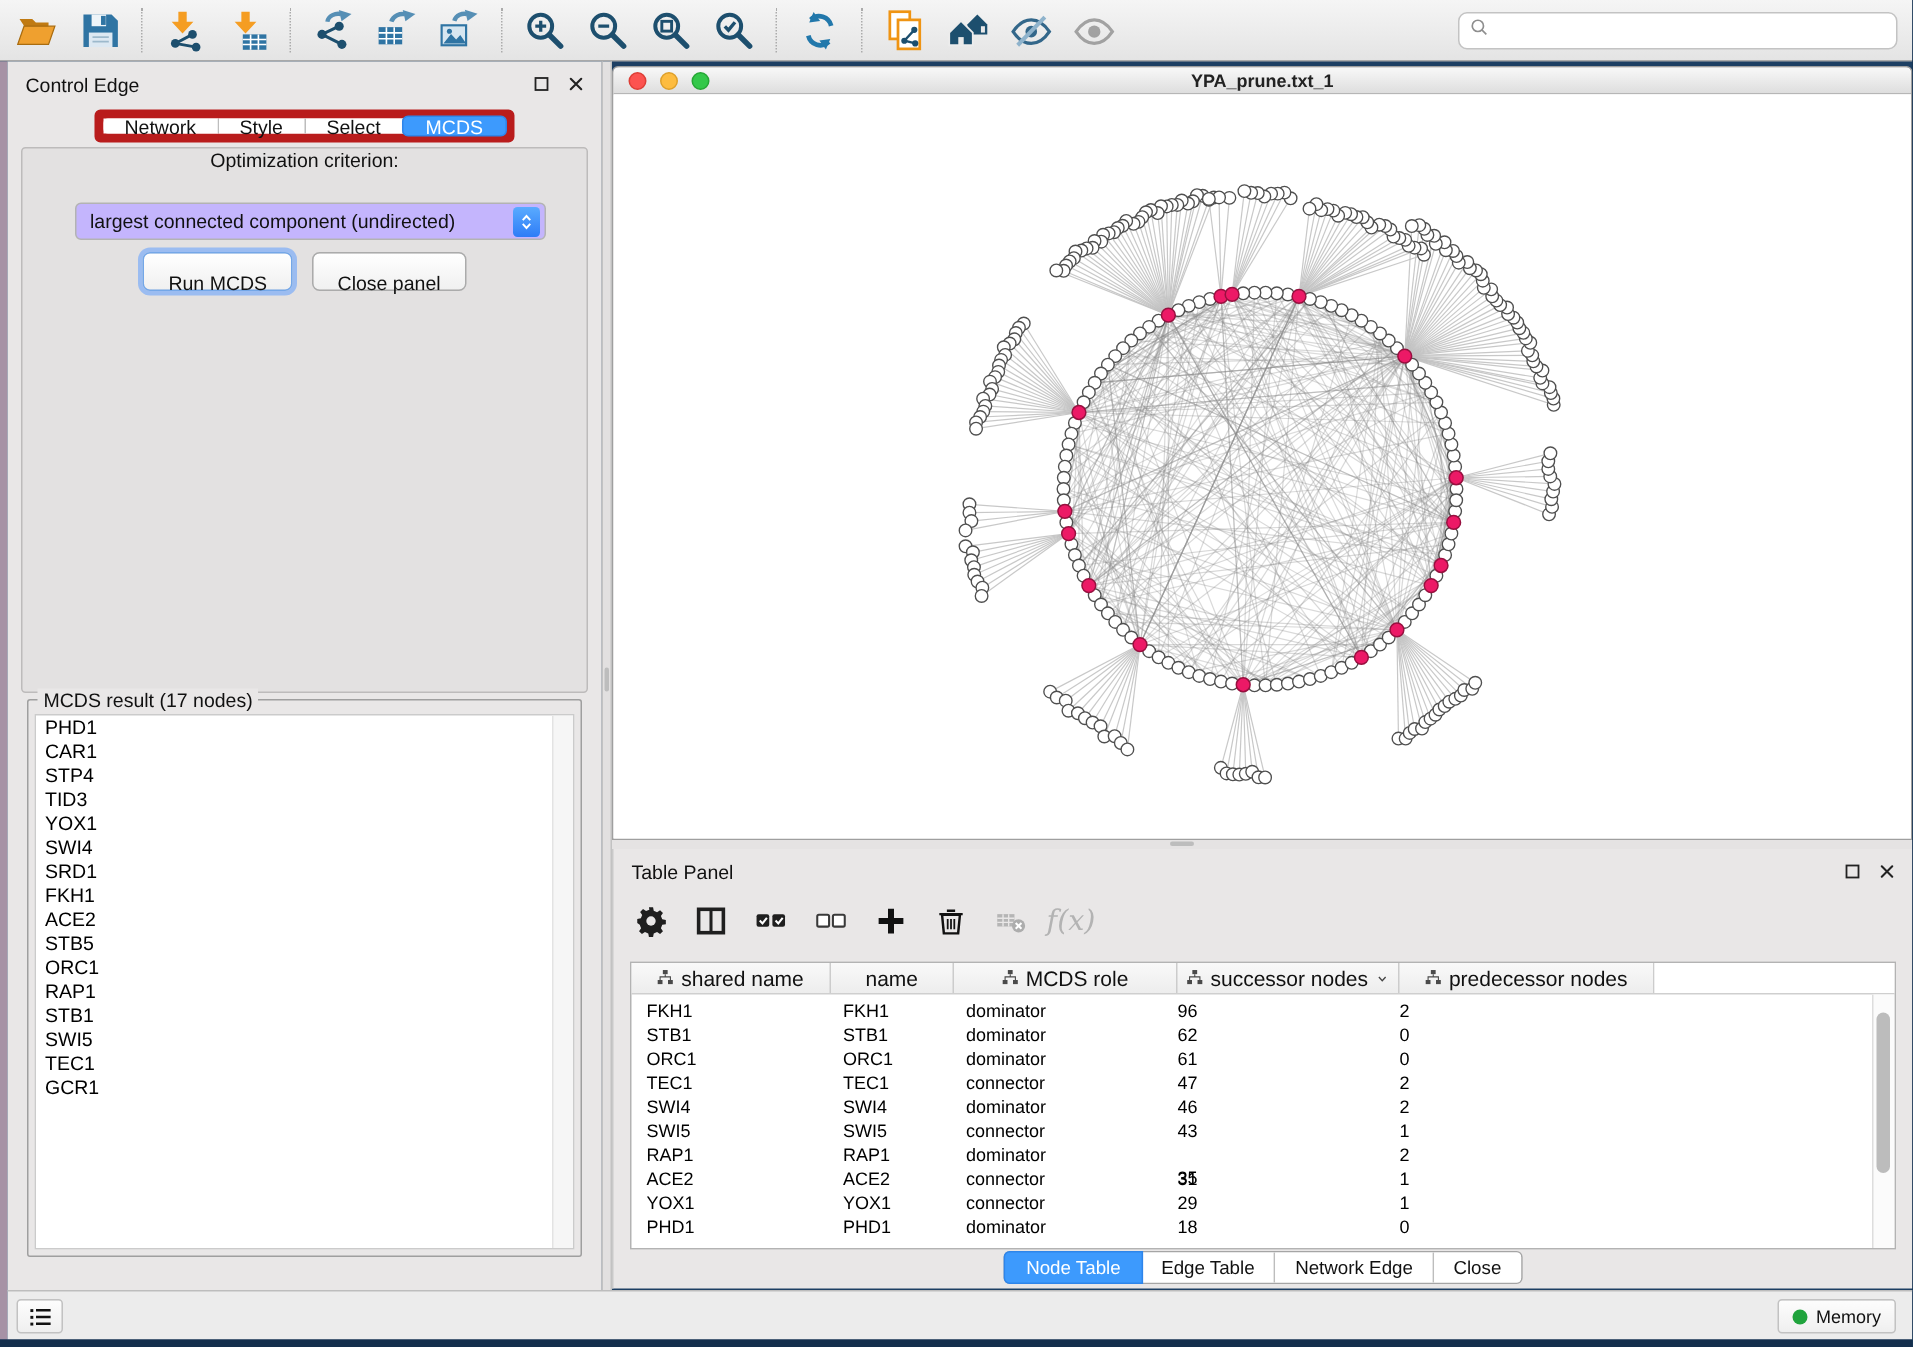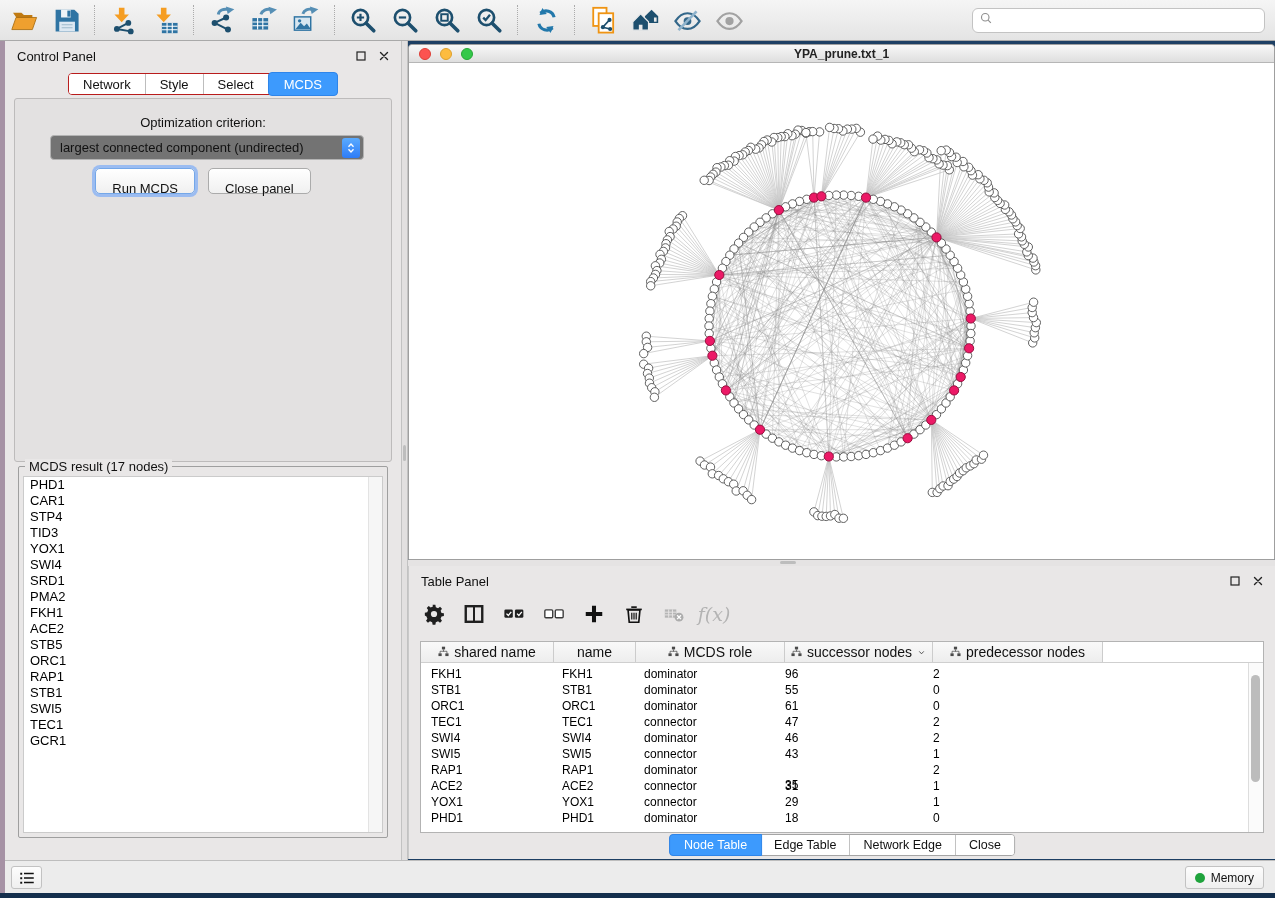--- a/index.html
+++ b/index.html
@@ -17,28 +17,28 @@
   .tb-search input{border:0;outline:0;flex:1;font-size:12px;background:transparent}
 
   .left-strip{position:absolute;left:0;top:41px;width:5px;height:852px;background:#a692a5}
   .bottom-strip{position:absolute;left:0;bottom:0;width:100%;height:5px;background:#142f4d}
 
   
   .cpanel{position:absolute;left:5px;top:41px;width:396px;height:819px;background:#e9e7e7}
   .panel-title{position:absolute;left:12px;top:8px;font-size:13px;color:#111}
   .win-btns{position:absolute;right:10px;top:8px;display:flex;gap:9px}
   .win-btn{width:14px;height:14px;background:transparent;border:0;padding:0;display:flex;align-items:center;justify-content:center}
-  .cp-tabs{position:absolute;left:50%;transform:translateX(-50%);top:32px;display:flex;height:22px;border:1px solid #b91c1c;border-radius:4px;background:#fff}
+  .cp-tabs{position:absolute;left:50%;transform:translateX(-50%);top:32px;display:flex;height:22px;border:6px solid #b91c1c;border-radius:4px;background:#fff}
   .seg-tab{padding:0 14px;font-size:13px;display:flex;align-items:center;border:0;border-right:1px solid #bdbdbd;background:#fff;color:#111;white-space:nowrap}
   .seg-tab:first-child{border-radius:3px 0 0 3px}
   .seg-tab:last-child{border-right:0;border-radius:0 3px 3px 0}
   .seg-tab.active{background:#3d9afd;color:#fff;border-radius:4px;margin:-2px -1px;padding:0 15px;border:1px solid #2e85ea;position:relative;z-index:2}
   .cp-content{position:absolute;left:9px;top:57px;width:378px;height:364px;background:#e3e1e1;border:1px solid #bdbbbb;border-radius:3px}
-  .opt-label{margin-top:16px;text-align:center;font-size:13px;color:#111}
-  .cp-select{position:absolute;left:35px;top:36px;width:314px;height:25px;background:#737373;border:1px solid #b3b3b3;border-radius:4px;display:flex;align-items:center;padding-left:9px;font-size:13px;color:#111}
+  .opt-label{text-align:center;font-size:13px;color:#111}
+  .cp-select{position:absolute;left:35px;top:36px;width:314px;height:25px;background:#c4b5fd;border:1px solid #b3b3b3;border-radius:4px;display:flex;align-items:center;padding-left:9px;font-size:13px;color:#111}
   .stepper{position:absolute;right:3px;top:2px;width:18px;height:20px;border-radius:3px;background:linear-gradient(#5aabff,#2e7cf7);display:flex;align-items:center;justify-content:center}
   .cp-buttons{position:absolute;top:69px;left:0;width:100%;display:flex;justify-content:center;gap:13px}
   .btn{height:24px;background:linear-gradient(#ffffff,#f0f0f0);border:1px solid #ababab;border-radius:5px;font-size:13px;padding:12px 16px;color:#111}
   .btn.focus{box-shadow:0 0 0 3px rgba(96,158,255,.55);border-color:#74a7e8}
   .groupbox{position:absolute;left:13px;top:425px;width:370px;height:372px;border:1px solid #9f9f9f;border-radius:2px}
   .gb-title{position:absolute;top:-8px;left:6px;background:#e9e7e7;padding:0 4px;font-size:13px;color:#111}
   .gb-list{position:absolute;left:4px;right:4px;top:9px;bottom:4px;background:#fff;border:1px solid #cbcbcb;overflow:hidden}
   .gb-scroll{position:absolute;right:0;top:0;bottom:0;width:14px;background:#f6f6f6;border-left:1px solid #e3e3e3}
   .gb-item{font-size:13px;line-height:16px;padding-left:6px;color:#000}
   .gb-item:first-child{margin-top:4px}
@@ -247,21 +247,21 @@
             <circle cx="10" cy="10" r="6" fill="none" stroke="#8e8e8e" stroke-width="1.8"></circle>
             <path d="M14.5 14.5l4.5 4.5" stroke="#8e8e8e" stroke-width="1.8"></path>
           </svg></span>
       <input type="text" placeholder="" style="">
     </div>
   </div>
 
   <div class="left-strip"></div>
 
   <div class="cpanel">
-    <div class="panel-title">Control Panel</div>
+    <div class="panel-title">Control Edge</div>
     <div class="win-btns">
       <button class="win-btn">
           <svg viewBox="0 0 24 24" width="12" height="12" aria-hidden="true">
             <rect x="4" y="4" width="16" height="16" fill="none" stroke="#222" stroke-width="2.4"></rect>
           </svg>
         </button>
       <button class="win-btn">
           <svg viewBox="0 0 24 24" width="12" height="12" aria-hidden="true">
             <path d="M5 5l14 14M19 5L5 19" stroke="#222" stroke-width="2.8" stroke-linecap="round"></path>
           </svg>
@@ -292,21 +292,20 @@
       <div class="gb-title">MCDS result (17 nodes)</div>
       <div class="gb-list" id="mcds-list">
         <div class="gb-scroll"></div>
       <div class="gb-item">PHD1</div>
           <div class="gb-item">CAR1</div>
           <div class="gb-item">STP4</div>
           <div class="gb-item">TID3</div>
           <div class="gb-item">YOX1</div>
           <div class="gb-item">SWI4</div>
           <div class="gb-item">SRD1</div>
-          <div class="gb-item">PMA2</div>
           <div class="gb-item">FKH1</div>
           <div class="gb-item">ACE2</div>
           <div class="gb-item">STB5</div>
           <div class="gb-item">ORC1</div>
           <div class="gb-item">RAP1</div>
           <div class="gb-item">STB1</div>
           <div class="gb-item">SWI5</div>
           <div class="gb-item">TEC1</div>
           <div class="gb-item">GCR1</div>
         </div>
@@ -1317,21 +1316,21 @@
             <div class="td" style="width: 133px; padding-left: 10px;">FKH1</div>
             <div class="td" style="width: 82px; padding-left: 8px;">FKH1</div>
             <div class="td" style="width: 149px; padding-left: 8px;">dominator</div>
             <div class="td a-right" style="width: 148px; padding-right: 10px;">96</div>
             <div class="td a-right" style="width: 170px; padding-right: 8px;">2</div>
           </div>
           <div class="tr">
             <div class="td" style="width: 133px; padding-left: 10px;">STB1</div>
             <div class="td" style="width: 82px; padding-left: 8px;">STB1</div>
             <div class="td" style="width: 149px; padding-left: 8px;">dominator</div>
-            <div class="td a-right" style="width: 148px; padding-right: 10px;">55</div>
+            <div class="td a-right" style="width: 148px; padding-right: 10px;">62</div>
             <div class="td a-right" style="width: 170px; padding-right: 8px;">0</div>
           </div>
           <div class="tr">
             <div class="td" style="width: 133px; padding-left: 10px;">ORC1</div>
             <div class="td" style="width: 82px; padding-left: 8px;">ORC1</div>
             <div class="td" style="width: 149px; padding-left: 8px;">dominator</div>
             <div class="td a-right" style="width: 148px; padding-right: 10px;">61</div>
             <div class="td a-right" style="width: 170px; padding-right: 8px;">0</div>
           </div>
           <div class="tr">

